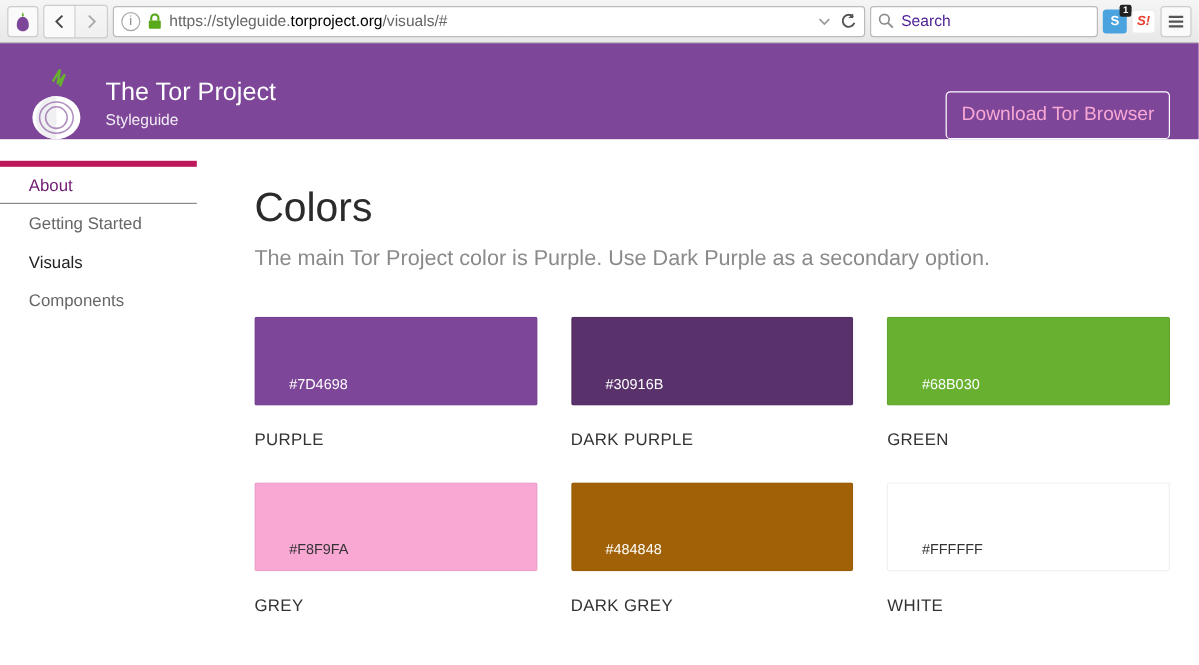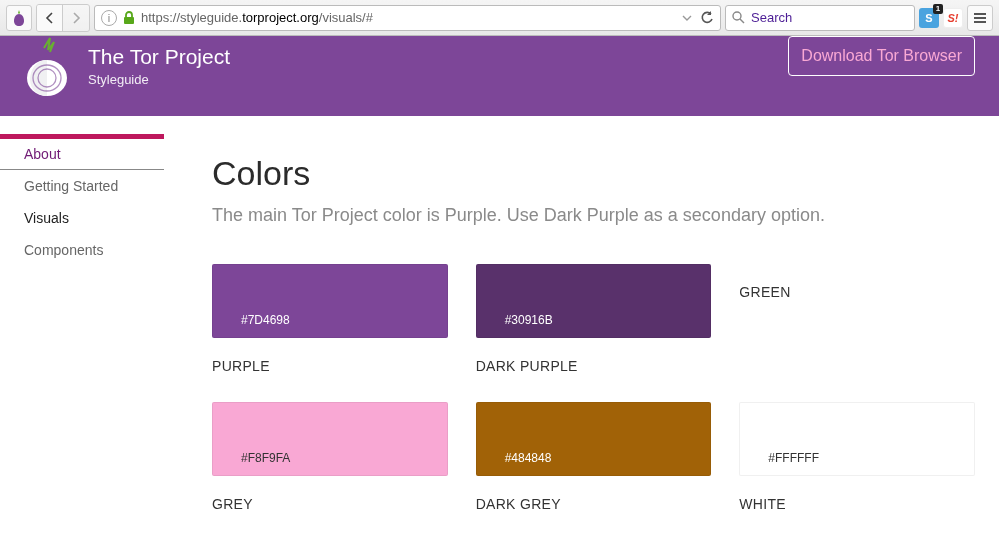--- a/index.html
+++ b/index.html
@@ -19,21 +19,21 @@
     .url-text .domain { color: #000; }
     .url-end { display: flex; gap: 8px; align-items: center; color: #888; }
     .searchbar { width: 190px; height: 26px; border: 1px solid #bbb; border-radius: 3px; background: #fff; display: flex; align-items: center; padding: 0 6px; gap: 6px; font-size: 13px; color: #4c1d95; }
     .ext-icon { width: 20px; height: 20px; border-radius: 3px; display: flex; align-items: center; justify-content: center; font-size: 11px; font-weight: bold; color: #fff; position: relative; }
     .ext-s1 { background: #4aa3df; }
     .ext-s1 .badge { position: absolute; top: -4px; right: -4px; background: #222; color: #fff; font-size: 8px; width: 10px; height: 10px; border-radius: 2px; display: flex; align-items: center; justify-content: center; }
     .ext-s2 { background: #fff; color: #e63e2f; font-style: italic; border: 1px solid #eee; }
     .hamburger svg { width: 16px; height: 16px; }
     
     
-    .page-header { background: #7d4698; height: 80px; display: flex; align-items: flex-start; padding: 0 24px; justify-content: space-between; }
+    .page-header { background: #7d4698; height: 80px; display: flex; align-items: flex-end; padding: 0 24px; justify-content: space-between; }
     .brand { display: flex; align-items: center; gap: 18px; }
     .onion-logo { width: 46px; height: 60px; position: relative; align-self: flex-end; }
     .brand-text { color: #fff; }
     .brand-title { font-size: 21px; font-weight: 400; }
     .brand-sub { font-size: 13px; opacity: 0.9; margin-top: 3px; }
     .download-btn { border: 1.5px solid #fff; color: #f9a8d4; background: transparent; padding: 10px 12px; font-size: 16px; border-radius: 4px; cursor: pointer; }
     
     
     .content { display: flex; }
     .sidebar { width: 164px; padding-top: 18px; }
@@ -150,20 +150,23 @@
           </div>
         <div class="swatch-name">PURPLE</div>
       </div>
       <div>
         <div class="swatch-box" style="background:#59316B">
             <span class="swatch-hex">#30916B</span>
           </div>
         <div class="swatch-name">DARK PURPLE</div>
       </div>
       <div>
+        <div class="swatch-box" style="background:#68B030">
+            <span class="swatch-hex">#68B030</span>
+          </div>
         <div class="swatch-name">GREEN</div>
       </div>
       <div>
         <div class="swatch-box" style="background:#f9a8d4">
             <span class="swatch-hex dark">#F8F9FA</span>
           </div>
         <div class="swatch-name">GREY</div>
       </div>
       <div>
         <div class="swatch-box" style="background:#a16207">

